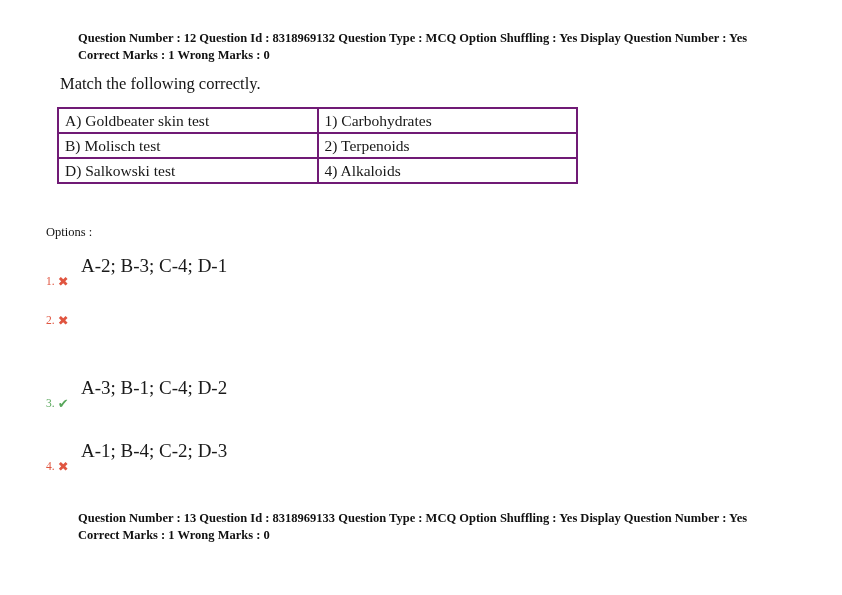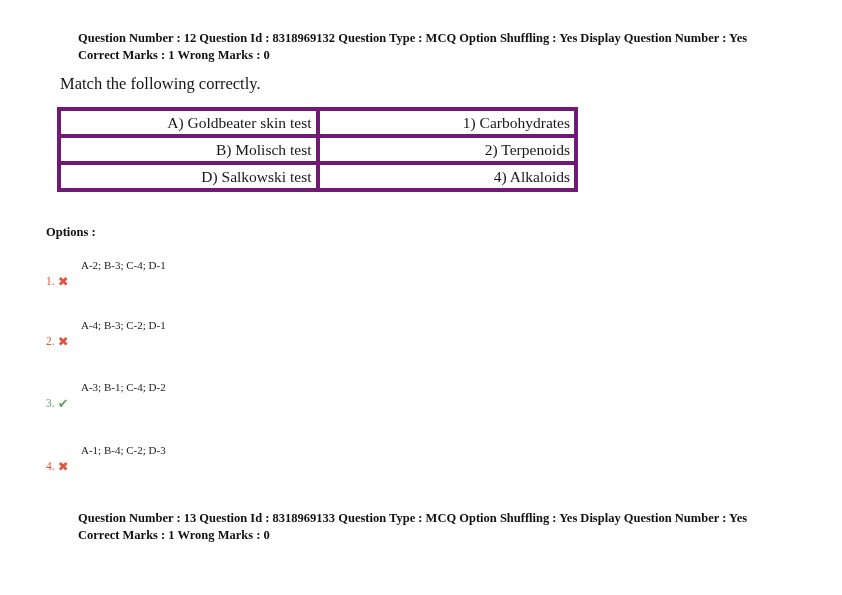--- a/index.html
+++ b/index.html
@@ -40,45 +40,44 @@
   table.match-table {
     position: absolute;
     left: 57px;
     top: 107px;
     width: 521px;
     border-collapse: collapse;
     font-size: 15.5px;
     color: #171717;
   }
   table.match-table td {
-    border: 4px solid #701a75;
+    border: 2px solid #701a75;
     height: 23px;
     padding: 0 4px 0 6px;
     width: 50%;
     white-space: nowrap;
-    text-align: right;
   }
 
   .options-label {
     position: absolute;
     left: 46px;
     top: 225px;
-    font-weight: bold;
+    font-weight: normal;
     font-size: 12.5px;
     color: #111111;
     text-align: right;
   }
 
   .option {
     position: absolute;
     left: 46px;
   }
   .option .opt-text {
     margin-left: 35px;
-    font-size: 11px;
+    font-size: 19px;
     line-height: 21px;
     color: #1a1a1a;
     white-space: nowrap;
   }
   .option .opt-marker {
     margin-top: -2px;
     font-size: 11.5px;
     line-height: 14px;
     display: flex;
     align-items: center;
@@ -127,21 +126,20 @@
 
 <div class="option o1">
   <div class="opt-text">A-2; B-3; C-4; D-1</div>
   <div class="opt-marker wrong">
     <span>1.</span>
     <span class="opt-icon">✖</span>
   </div>
 </div>
 
 <div class="option o2">
-  <div class="opt-text">A-4; B-3; C-2; D-1</div>
   <div class="opt-marker wrong">
     <span>2.</span>
     <span class="opt-icon">✖</span>
   </div>
 </div>
 
 <div class="option o3">
   <div class="opt-text">A-3; B-1; C-4; D-2</div>
   <div class="opt-marker correct">
     <span>3.</span>

